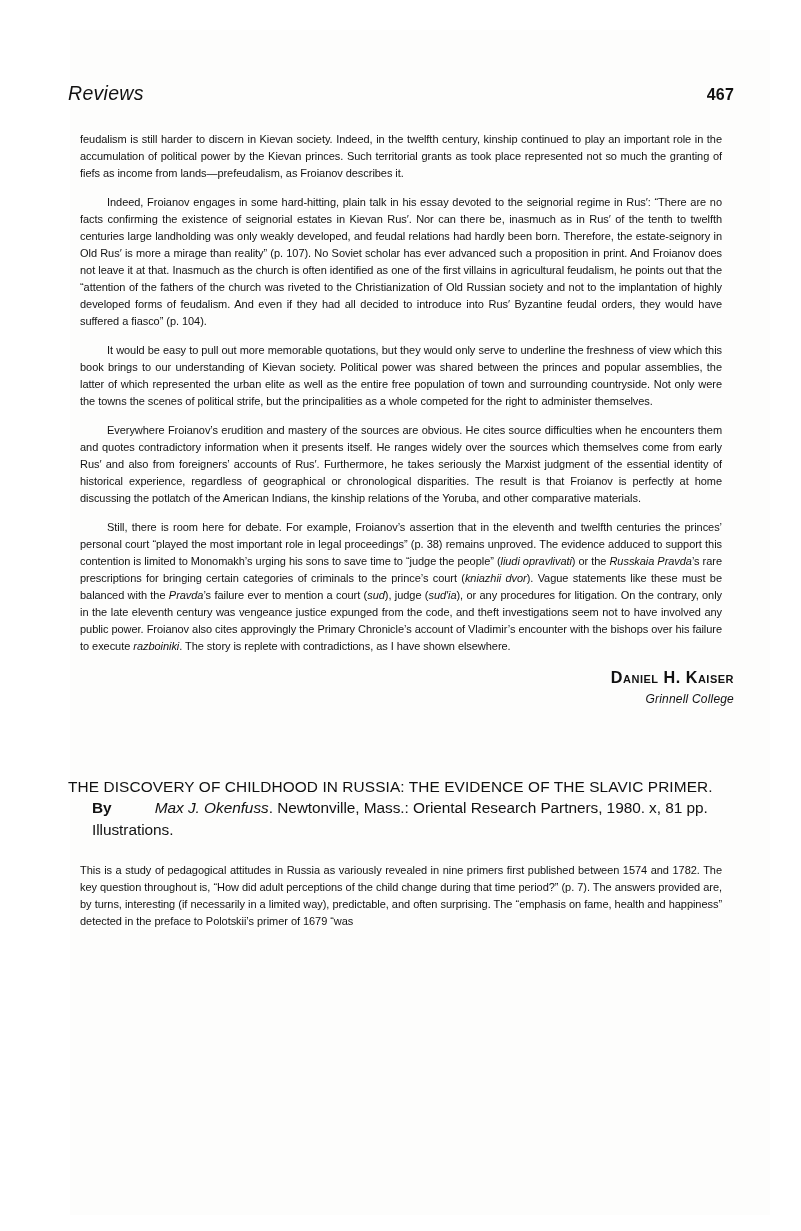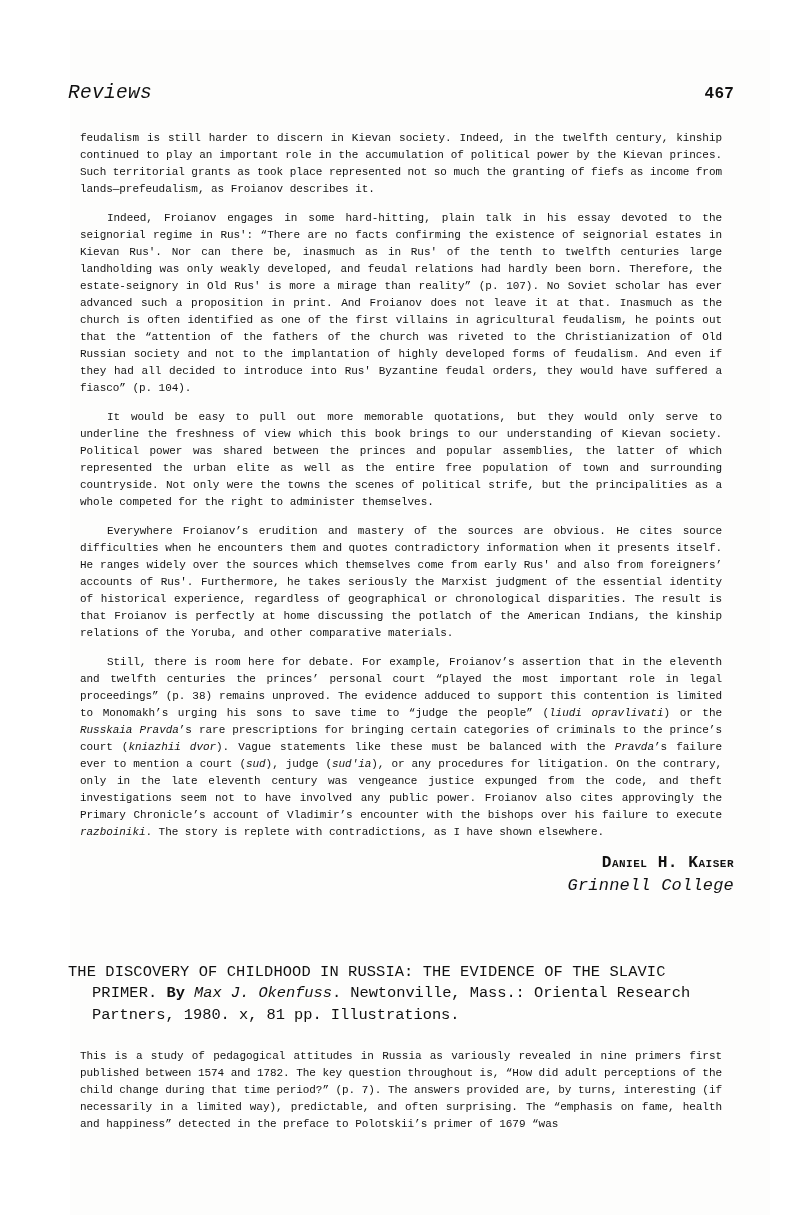--- a/index.html
+++ b/index.html
@@ -8,21 +8,21 @@
     padding: 0;
     background: #ffffff;
   }
   .page {
     position: relative;
     width: 801px;
     height: 1231px;
     margin: 0 auto;
     background: #ffffff;
     overflow: hidden;
-    font-family: Liberation Mono, monospace;
+    font-family: Liberation Sans, sans-serif;
     color: #111111;
   }
   
   .scan-tint {
     position: absolute;
     left: 70px;
     top: 30px;
     width: 700px;
     height: 1185px;
     background: #fdfdfc;
@@ -76,21 +76,21 @@
     text-align: right;
     line-height: 21.5px;
   }
   .sig-name {
     font-size: 16.2px;
     font-variant: small-caps;
     letter-spacing: 0.5px;
     font-weight: 600;
   }
   .sig-affil {
-    font-size: 17px;
+    font-size: 12px;
     font-style: italic;
     letter-spacing: 0.2px;
   }
 
   
   .review-heading {
     margin-top: 66px;
     margin-bottom: 22px;
     font-size: 15.4px;
     line-height: 21.4px;
@@ -100,20 +100,21 @@
     letter-spacing: -0.05px;
   }
   .review-heading .title-caps {
     letter-spacing: 0.1px;
   }
   .review-heading .byword {
     font-weight: 600;
   }
   .review-heading .author {
     font-style: italic;
+    margin-left: 39px;
   }
 
   em.it { font-style: italic; }
 </style>
 </head>
 <body>
 
 <div class="page">
   <div class="scan-tint"></div>
 

